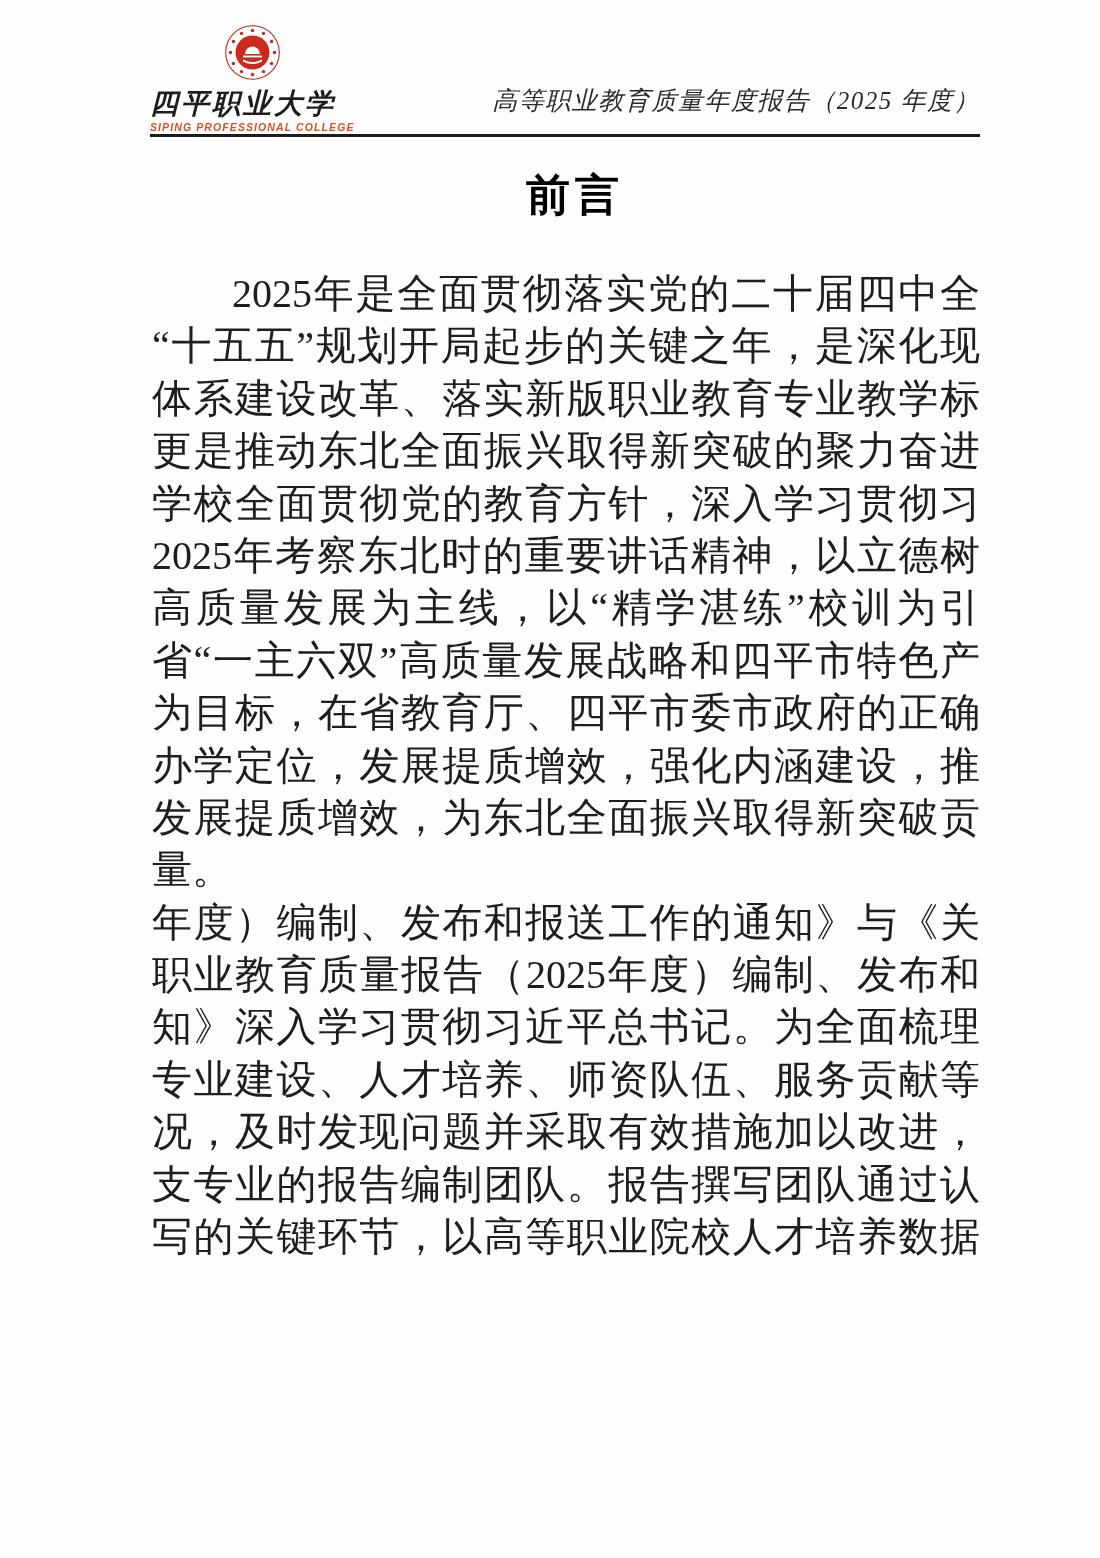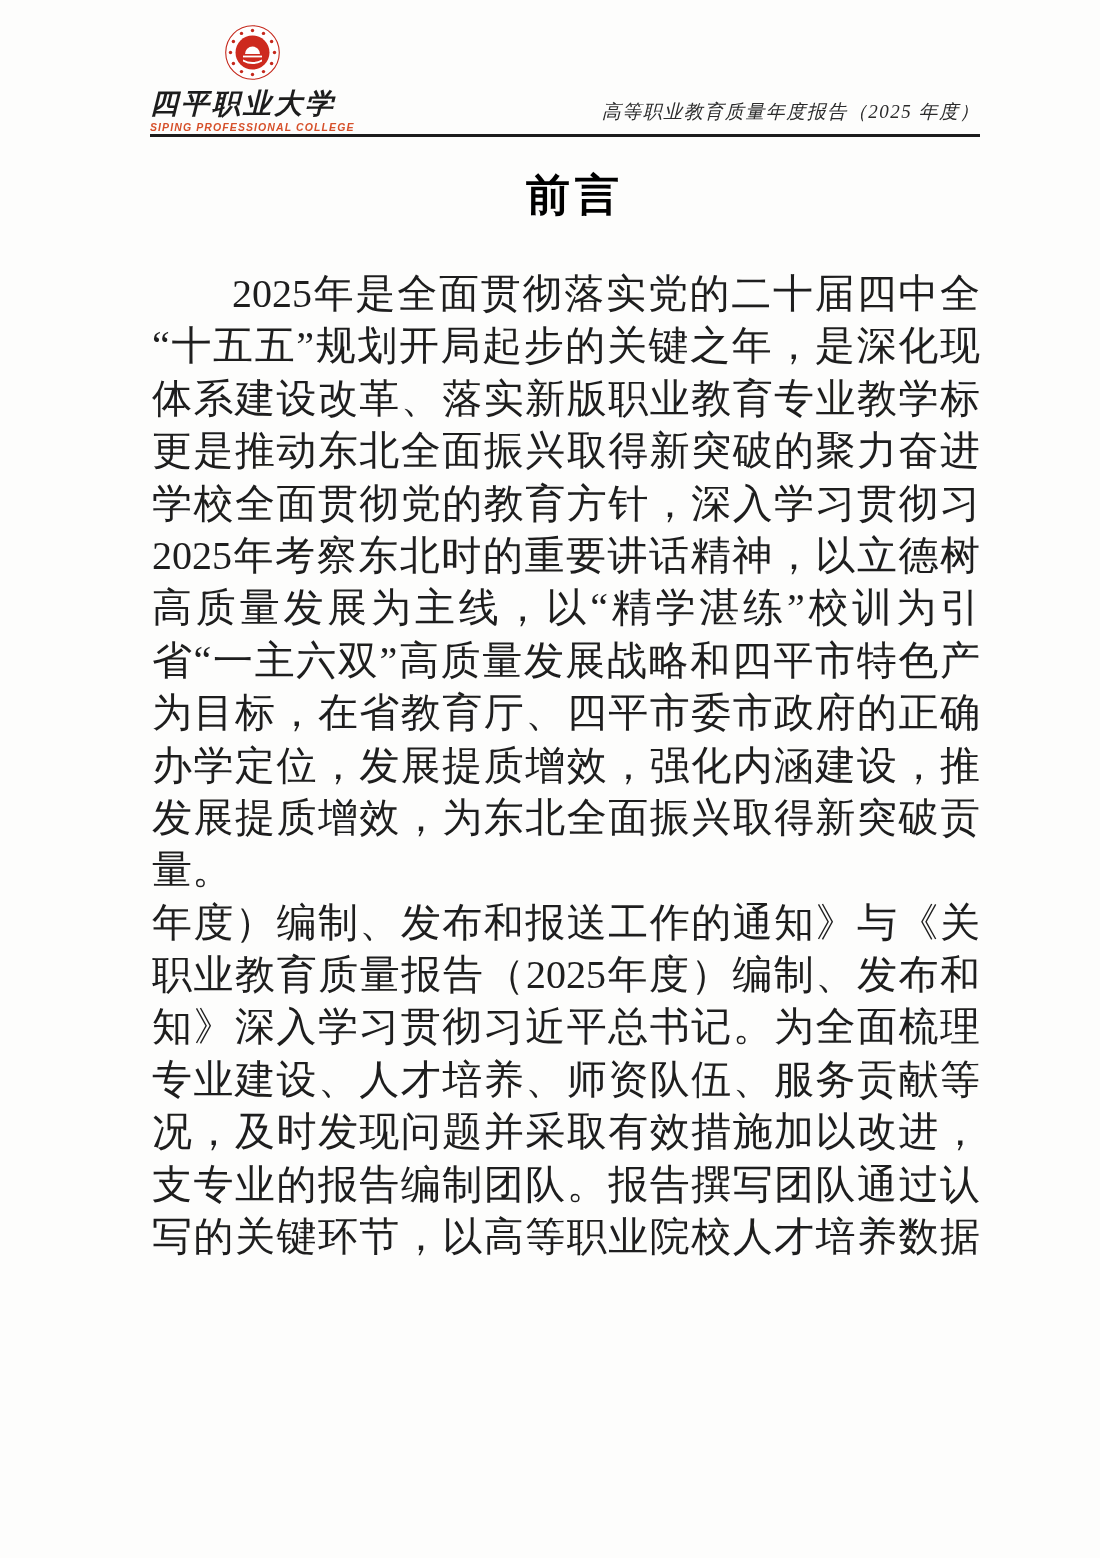--- a/index.html
+++ b/index.html
@@ -48,25 +48,25 @@
     margin-top:4px;
     font-size:10.5px;
     font-weight:bold;
     font-style:italic;
     color:#d6502a;
     letter-spacing:1.1px;
     white-space:nowrap;
     font-family:"Liberation Sans","DejaVu Sans",sans-serif;
   }
   .report-title{
-    font-size:19px;
+    font-size:25px;
     font-style:italic;
     color:#2a2a2a;
     letter-spacing:1.5px;
-    padding-bottom:9px;
+    padding-bottom:17px;
     white-space:nowrap;
   }
   
   .doc-title{
     position:absolute;
     left:150px;
     top:156px;
     width:830px;
     margin:10px;
     text-align:center;

